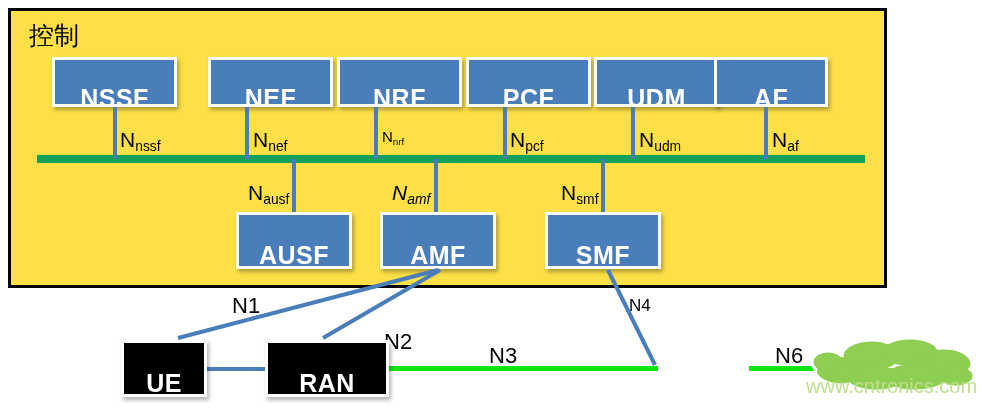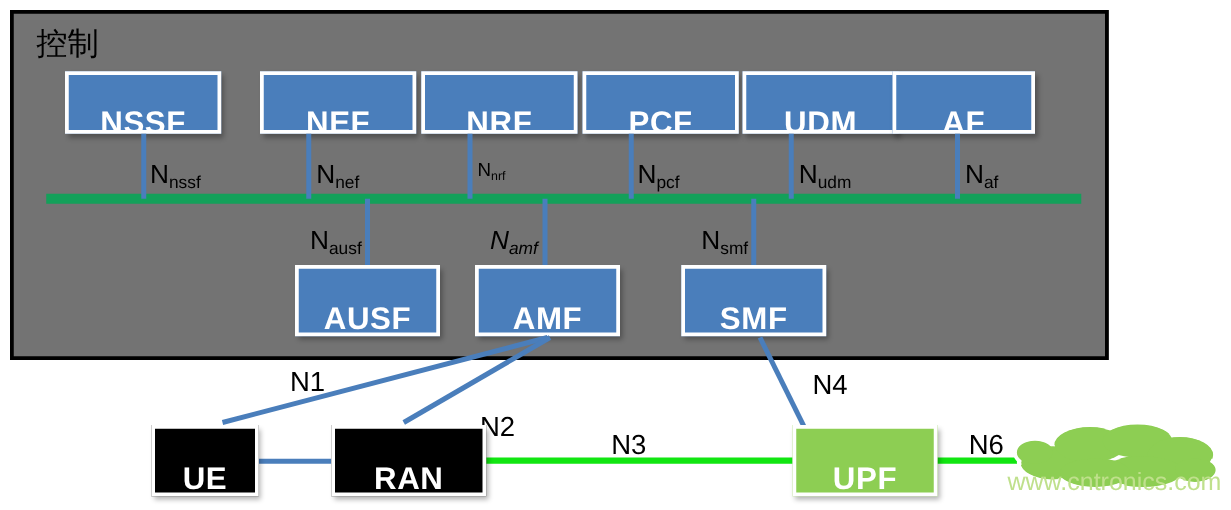--- a/index.html
+++ b/index.html
@@ -20,21 +20,21 @@
   }
 
   
   #control-plane-container {
     position: absolute;
     left: 8px;
     top: 8px;
     width: 879px;
     height: 280px;
     border: 3px solid #000000;
-    background: #737373;
+    background: #fde047;
     box-sizing: border-box;
   }
   #control-plane-title {
     position: absolute;
     left: 18px;
     top: 12px;
     font-family: "Liberation Serif", serif;
     font-size: 25px;
     color: #000000;
     line-height: 1;
@@ -219,31 +219,28 @@
     <line x1="440" y1="270" x2="323" y2="338" stroke="#4A7EBB" stroke-width="4"></line>
 
     <line x1="608" y1="270" x2="655" y2="365" stroke="#4A7EBB" stroke-width="4"></line>
 
     <line x1="207" y1="369" x2="266" y2="369" stroke="#4A7EBB" stroke-width="4"></line>
   </svg>
 
   <div class="ref-label" style="left:232px; top:295px; font-size:22px;">N1</div>
   <div class="ref-label" style="left:384px; top:297px; font-size:22px;margin-top:34px;">N2</div>
   <div class="ref-label" style="left:489px; top:345px; font-size:22px;">N3</div>
-  <div class="ref-label" style="left:629px; top:297px; font-size:22px;margin-left:21px;">N4</div>
+  <div class="ref-label" style="left:629px; top:297px; font-size:17px;">N4</div>
   <div class="ref-label" style="left:775px; top:345px; font-size:22px;">N6</div>
 
   <div class="nf-box nf-access" style="left:121px; top:340px; width:86px; height:57px;">
     <span class="nf-label" style="top:26px; font-size:25px;">UE</span>
   </div>
   <div class="nf-box nf-access" style="left:265px; top:340px; width:124px; height:57px;">
     <span class="nf-label" style="top:26px; font-size:25px;">RAN</span>
-  </div>
-  <div class="nf-box nf-up" style="left:634px; top:340px; width:116px; height:57px;">
-    <span class="nf-label" style="top:26px; font-size:25px;">UPF</span>
   </div>
 
   <svg id="data-network-cloud" viewBox="0 0 178 58">
     <g stroke="#ffffff" stroke-width="3" fill="#8DCE53">
       <ellipse cx="36" cy="34" rx="27" ry="15"></ellipse>
       <ellipse cx="66" cy="20" rx="30" ry="16"></ellipse>
       <ellipse cx="104" cy="17" rx="30" ry="15"></ellipse>
       <ellipse cx="138" cy="28" rx="28" ry="16"></ellipse>
       <ellipse cx="108" cy="41" rx="34" ry="14"></ellipse>
       <ellipse cx="70" cy="42" rx="30" ry="13"></ellipse>

